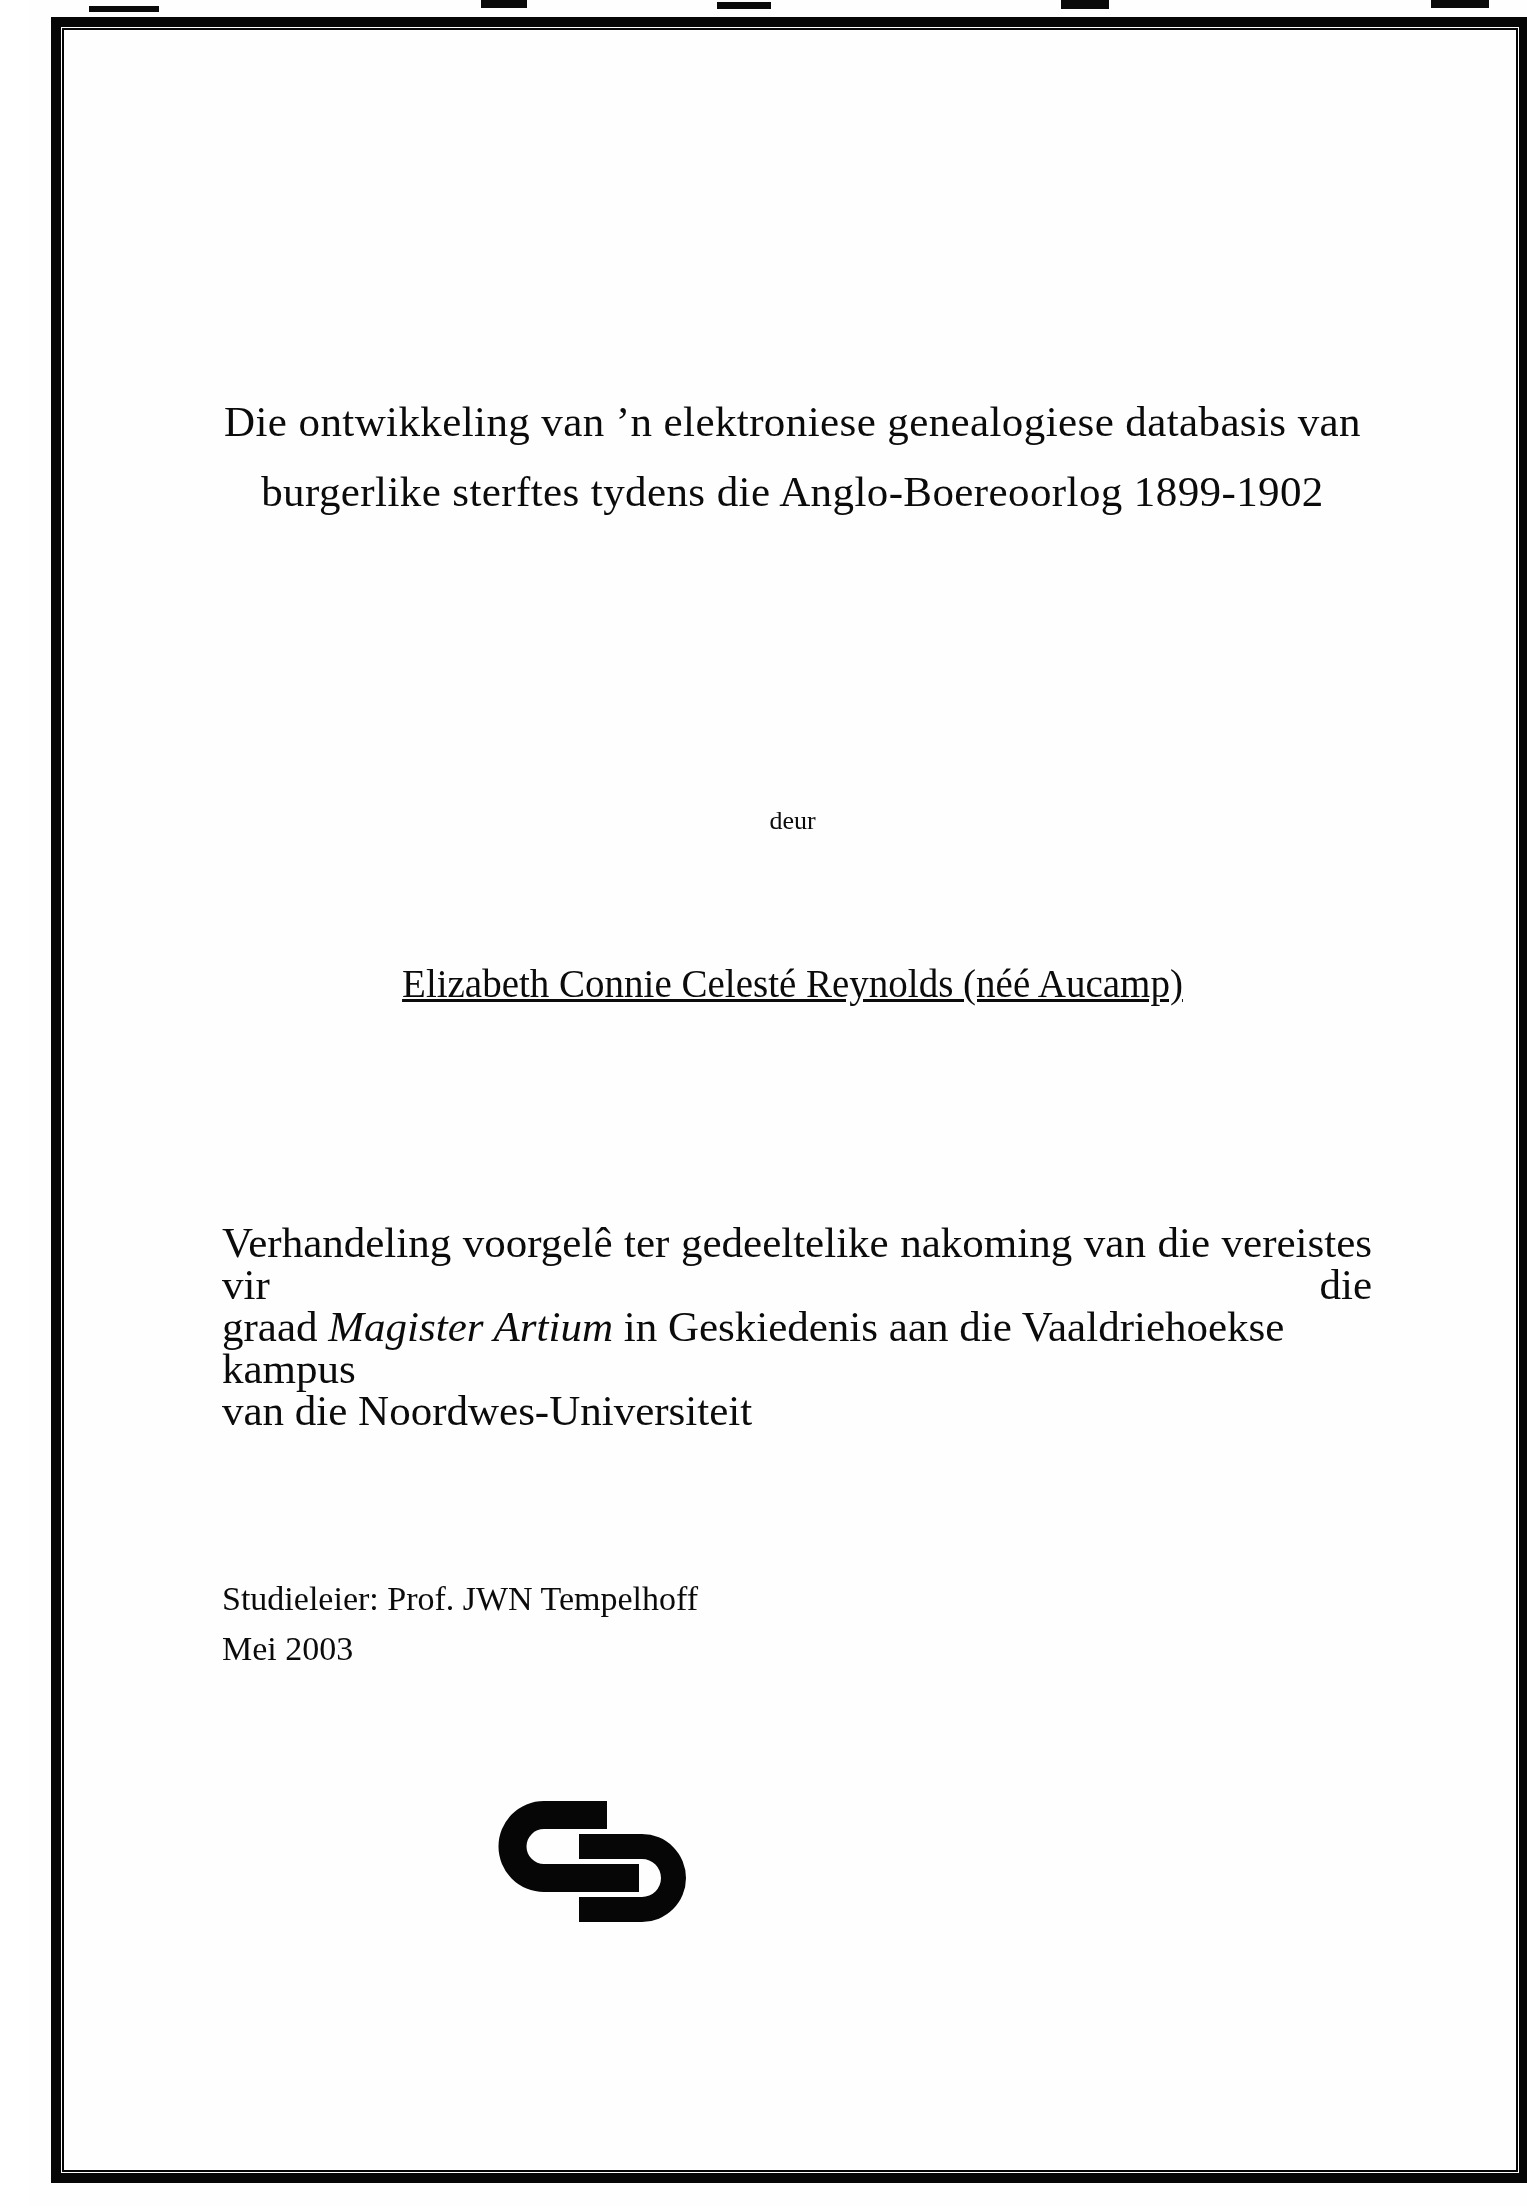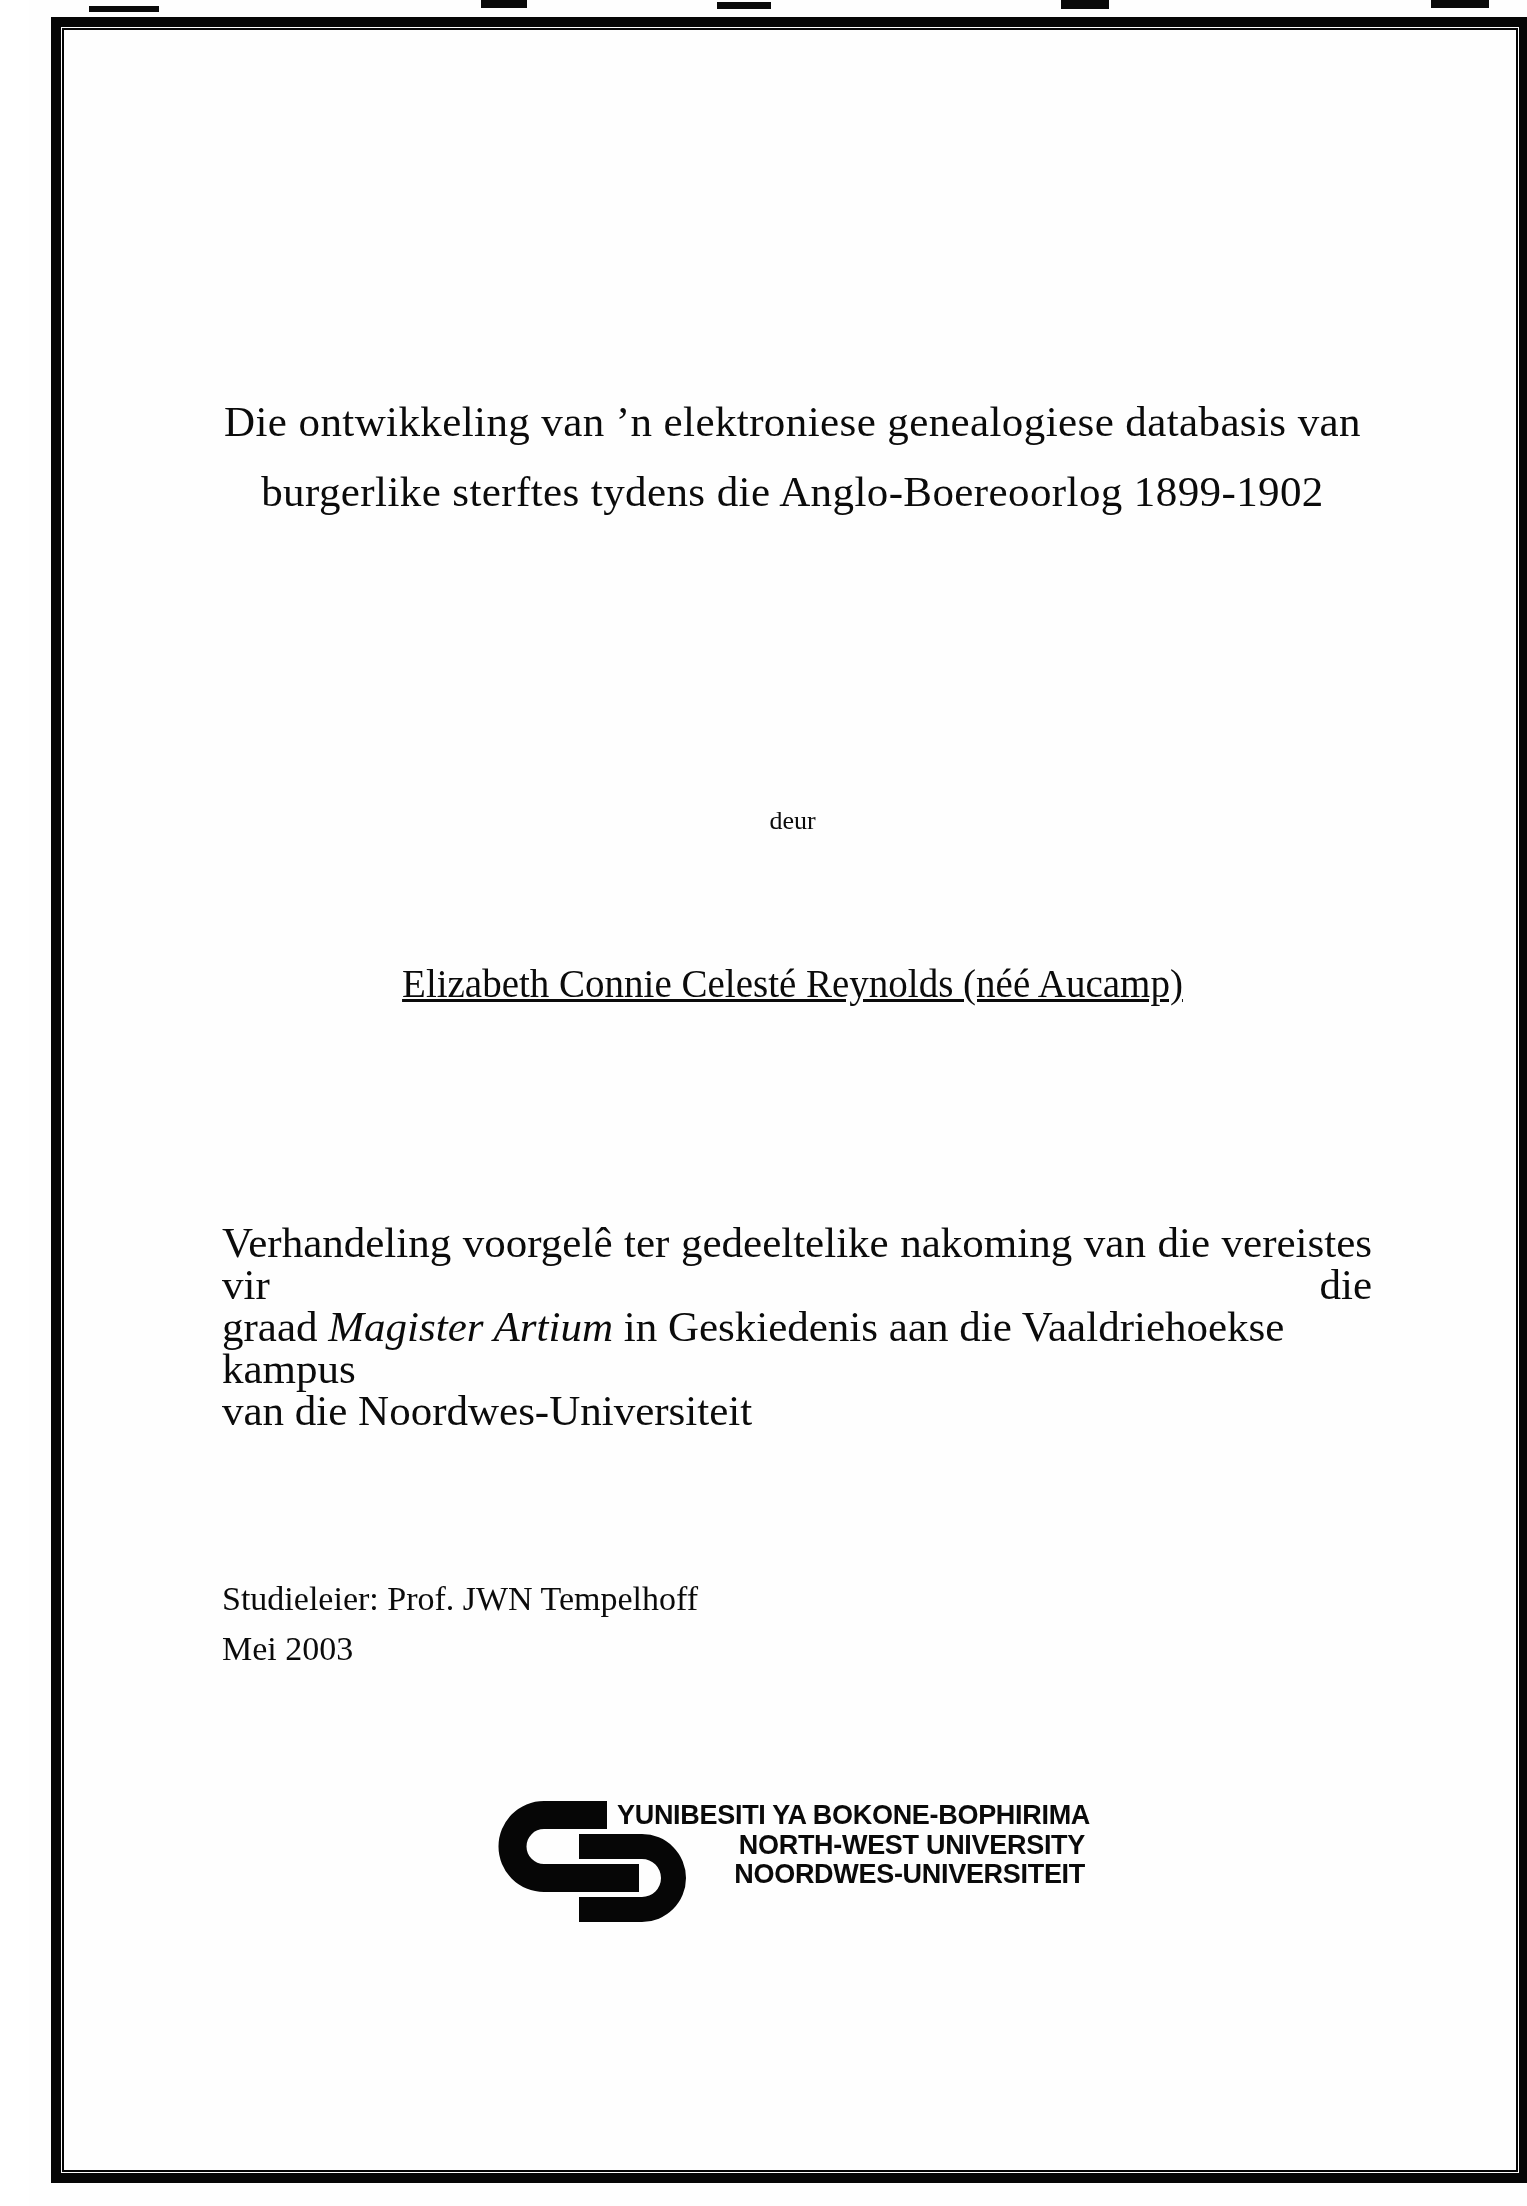--- a/index.html
+++ b/index.html
@@ -105,19 +105,14 @@
 
   <div class="logo-mark">
     <svg width="192" height="125" viewBox="0 0 192 125" xmlns="http://www.w3.org/2000/svg">
       <path fill="#060606" d="M110,2 L47,2 A45.5,45.5 0 0 0 47,93 L142,93 L142,65 L47,65
                                A17.5,17.5 0 0 1 29.5,47.5 A17.5,17.5 0 0 1 47,30 L110,30 Z"></path>
       <path fill="#060606" d="M82,35 L145,35 A44,44 0 0 1 145,123 L82,123 L82,98 L145,98
                                A19,19 0 0 0 164,79 A19,19 0 0 0 145,60 L82,60 Z"></path>
     </svg>
   </div>
 
-  <div class="logo-text">
-    <div>YUNIBESITI YA BOKONE-BOPHIRIMA</div>
-    <div>NORTH-WEST UNIVERSITY</div>
-    <div>NOORDWES-UNIVERSITEIT</div>
-  </div>
 
 </div>
 
 </body></html>

